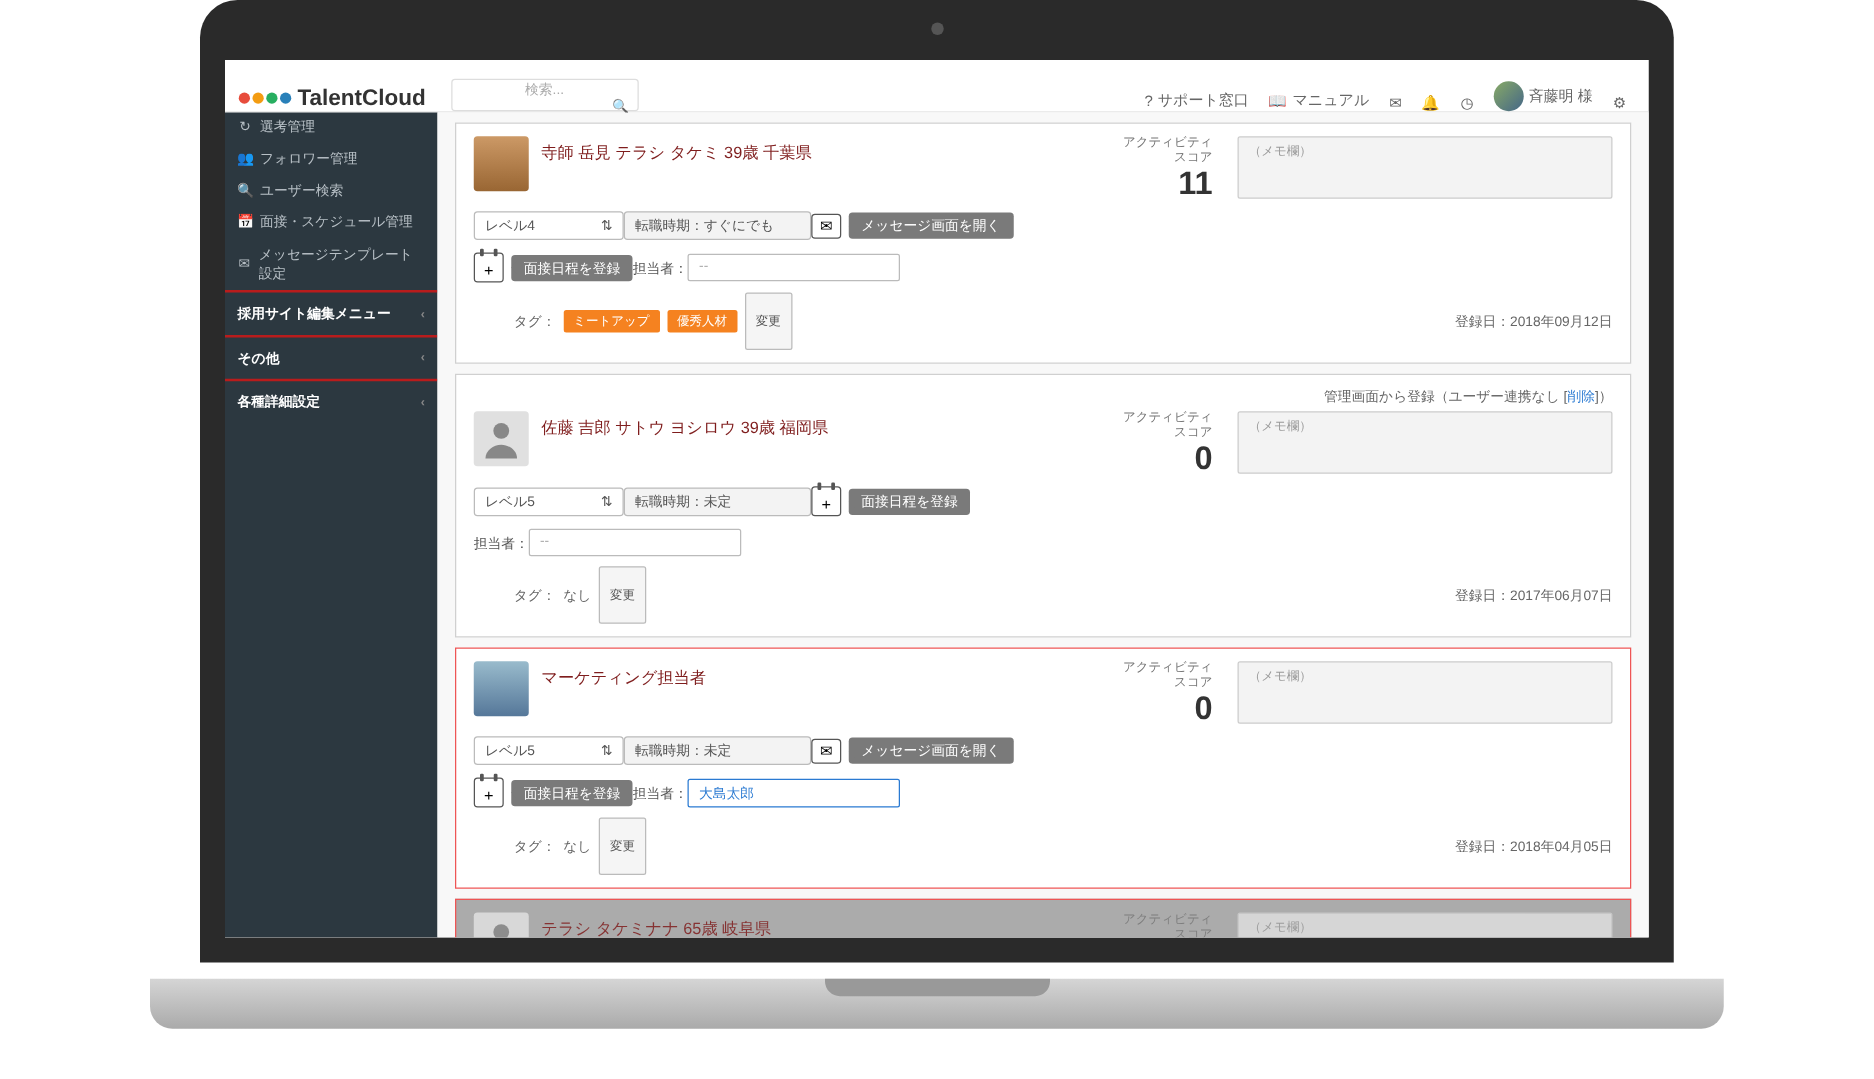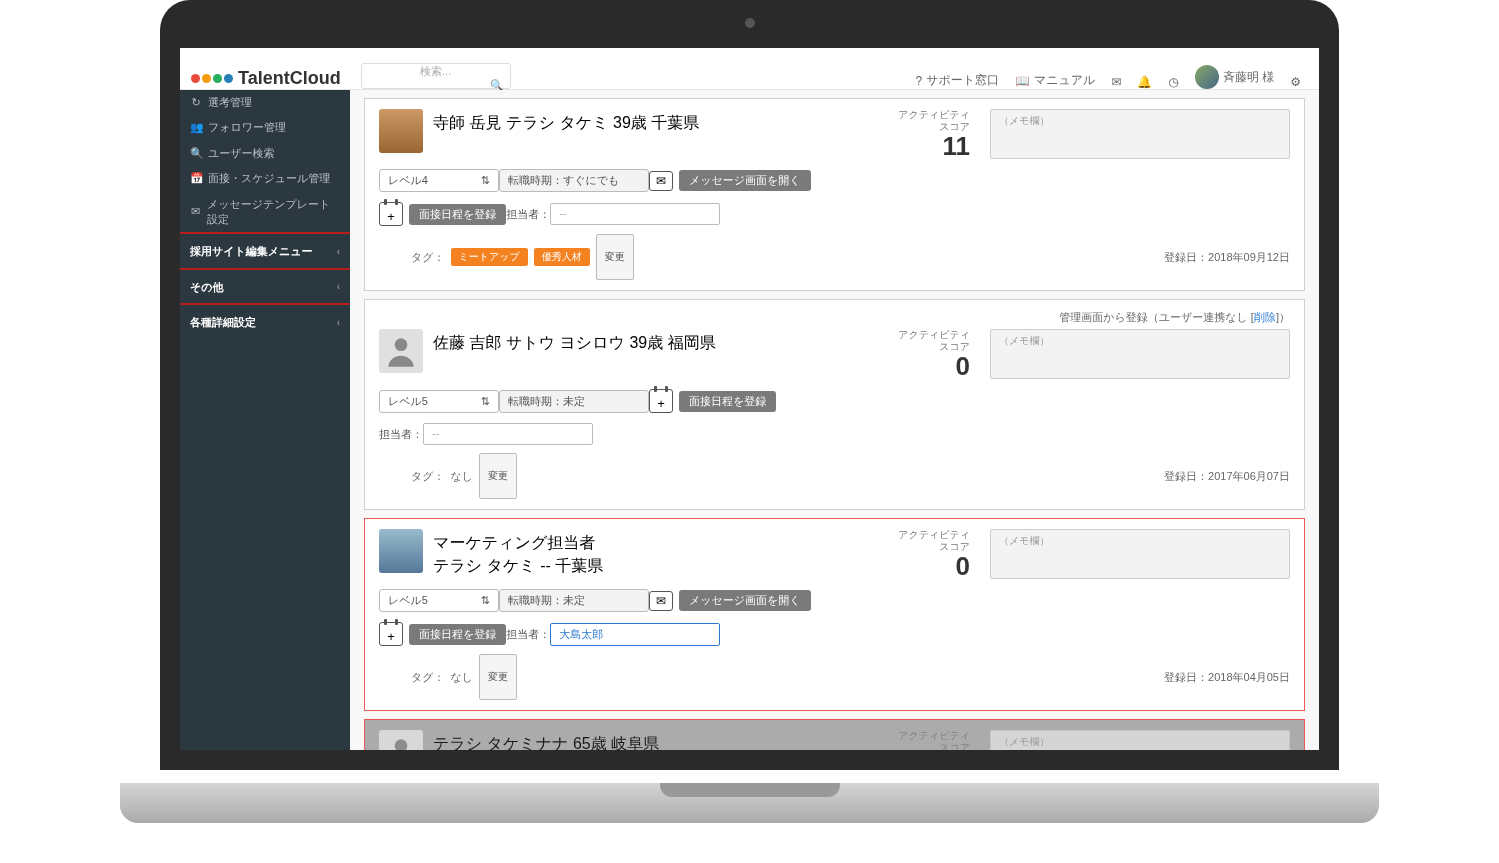--- a/index.html
+++ b/index.html
@@ -30,21 +30,21 @@
 .sb-icon { width: 12px; text-align: center; font-size: 11px; }
 
 .main { flex: 1; background: #f8f8f8; padding: 8px 14px; overflow: hidden; }
 .card { background: #fff; border: 1px solid #d0d0d0; margin-bottom: 8px; padding: 10px 14px; font-size: 12px; position: relative; }
 .card.highlight { border: 1px solid #e55; }
 .card-head { display: flex; align-items: flex-start; gap: 10px; }
 .avatar-sq { width: 44px; height: 44px; background: #ddd; border-radius: 3px; flex-shrink: 0; }
 .avatar-sq.user2 { background: #e0e0e0; display: flex; align-items: center; justify-content: center; }
 .avatar-sq.user2 svg { width: 38px; height: 38px; fill: #888; }
 .head-text { flex: 1; padding-top: 4px; }
-.head-text .line { color: #000000; font-size: 16px; margin-bottom: 2px; }
+.head-text .line { color: #7f1d1d; font-size: 13px; margin-bottom: 2px; }
 .score-block { text-align: right; color: #777; font-size: 10px; line-height: 1.2; margin-right: 10px; }
 .score-block .num { font-size: 26px; font-weight: 700; color: #333; line-height: 1; }
 .memo { width: 300px; height: 50px; background: #f3f3f3; border: 1px solid #ccc; border-radius: 2px; padding: 4px 8px; font-size: 10px; color: #999; }
 .admin-note { font-size: 11px; color: #666; text-align: right; margin-bottom: 4px; }
 .admin-note a { color: #2a7ad2; }
 
 .card-row { display: flex; align-items: center; margin-top: 10px; flex-wrap: wrap; }
 .fake-select { border: 1px solid #bbb; border-radius: 3px; padding: 3px 8px; min-width: 120px; font-size: 11px; background: #fff; display: flex; justify-content: space-between; align-items: center; color: #555; }
 .pill-field { border: 1px solid #bbb; border-radius: 3px; padding: 3px 8px; min-width: 150px; font-size: 11px; background: #f3f3f3; color: #555; }
 .btn-env { display: flex; align-items: center; gap: 6px; }
@@ -231,21 +231,20 @@
               </div>
               <div class="reg-date"><span>登録日：</span><span>2017年06月07日</span></div>
             </div>
           </div>
 
           <div class="card highlight">
             <div class="card-head">
               <div class="avatar-sq" style="background:linear-gradient(#9bc,#579)"></div>
               <div class="head-text">
                 <div class="line">マーケティング担当者</div>
-                <div class="line">テラシ タケミ -- 千葉県</div>
               </div>
               <div class="score-block">
                 <div>アクティビティ</div>
                   <div>スコア</div>
                 <div class="num">0</div>
               </div>
               <div class="memo"><span>（メモ欄）</span></div>
             </div>
             <div class="card-row">
               <div class="fake-select">

